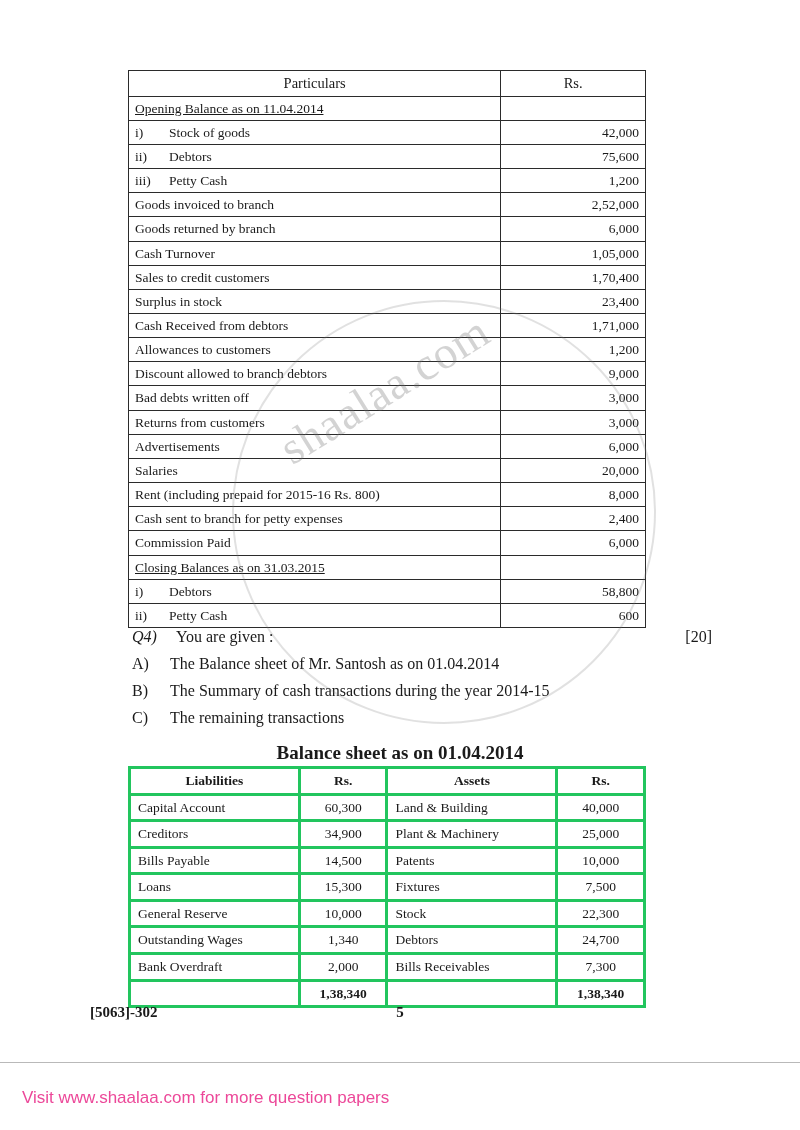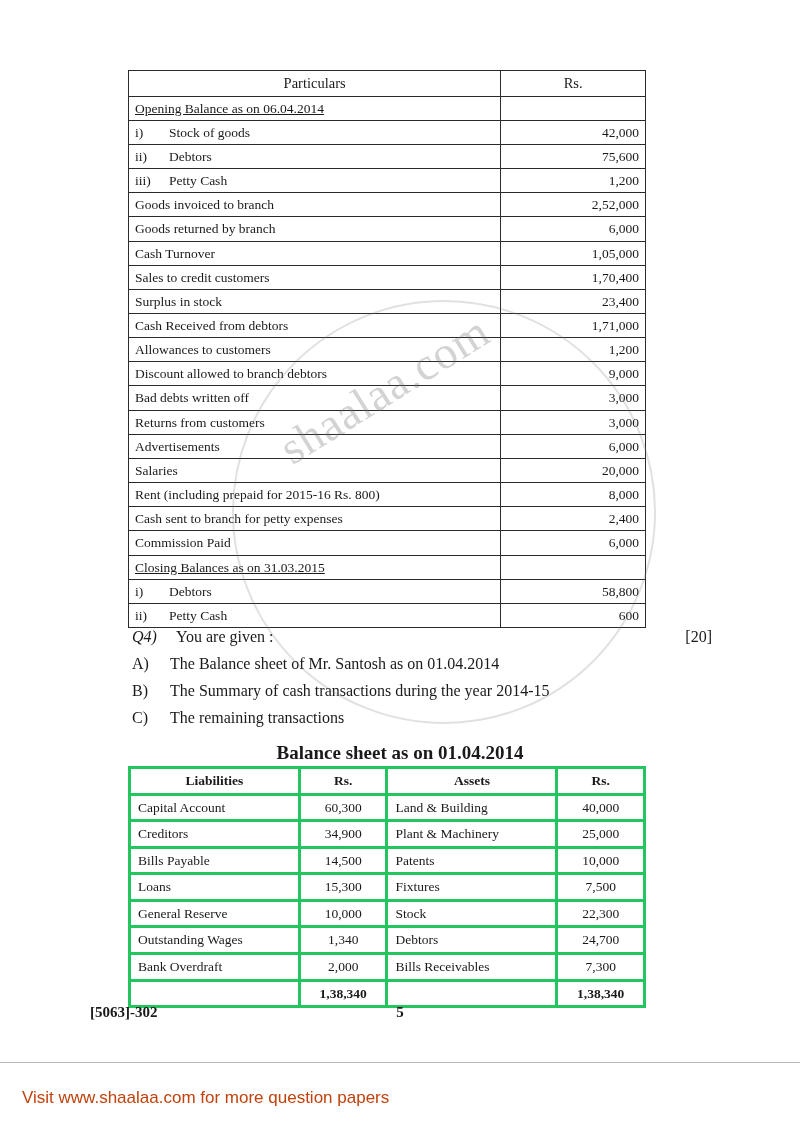--- a/index.html
+++ b/index.html
@@ -203,42 +203,42 @@
     top: 1062px;
     width: 800px;
     border-top: 1px solid #b9b9b9;
   }
   .visit {
     position: absolute;
     left: 22px;
     top: 1088px;
     font-family: "Liberation Sans", sans-serif;
     font-size: 17px;
-    color: #c2410c;
+    color: #ec4899;
   }
 </style>
 </head>
 <body>
 
 <div class="page">
 
   <div class="watermark"></div>
   <div class="watermark-text">shaalaa.com</div>
 
   <div class="content">
 
     <div class="tbl1-wrap">
       <table class="doc">
         <tbody id="t1-body">
           <tr class="t1-head">
             <td class="t1-label">Particulars</td>
             <td class="t1-amt">Rs.</td>
           </tr>
         <tr>
-              <td class="t1-label"><span class="u-underline">Opening Balance as on 06.04.2014</span></td>
+              <td class="t1-label"><span class="u-underline">Opening Balance as on 11.04.2014</span></td>
               <td class="t1-amt"></td>
             </tr>
             <tr>
               <td class="t1-label"><span class="rn">i)</span><span class="sub">Stock of goods</span></td>
               <td class="t1-amt">42,000</td>
             </tr>
             <tr>
               <td class="t1-label"><span class="rn">ii)</span><span class="sub">Debtors</span></td>
               <td class="t1-amt">75,600</td>
             </tr>

